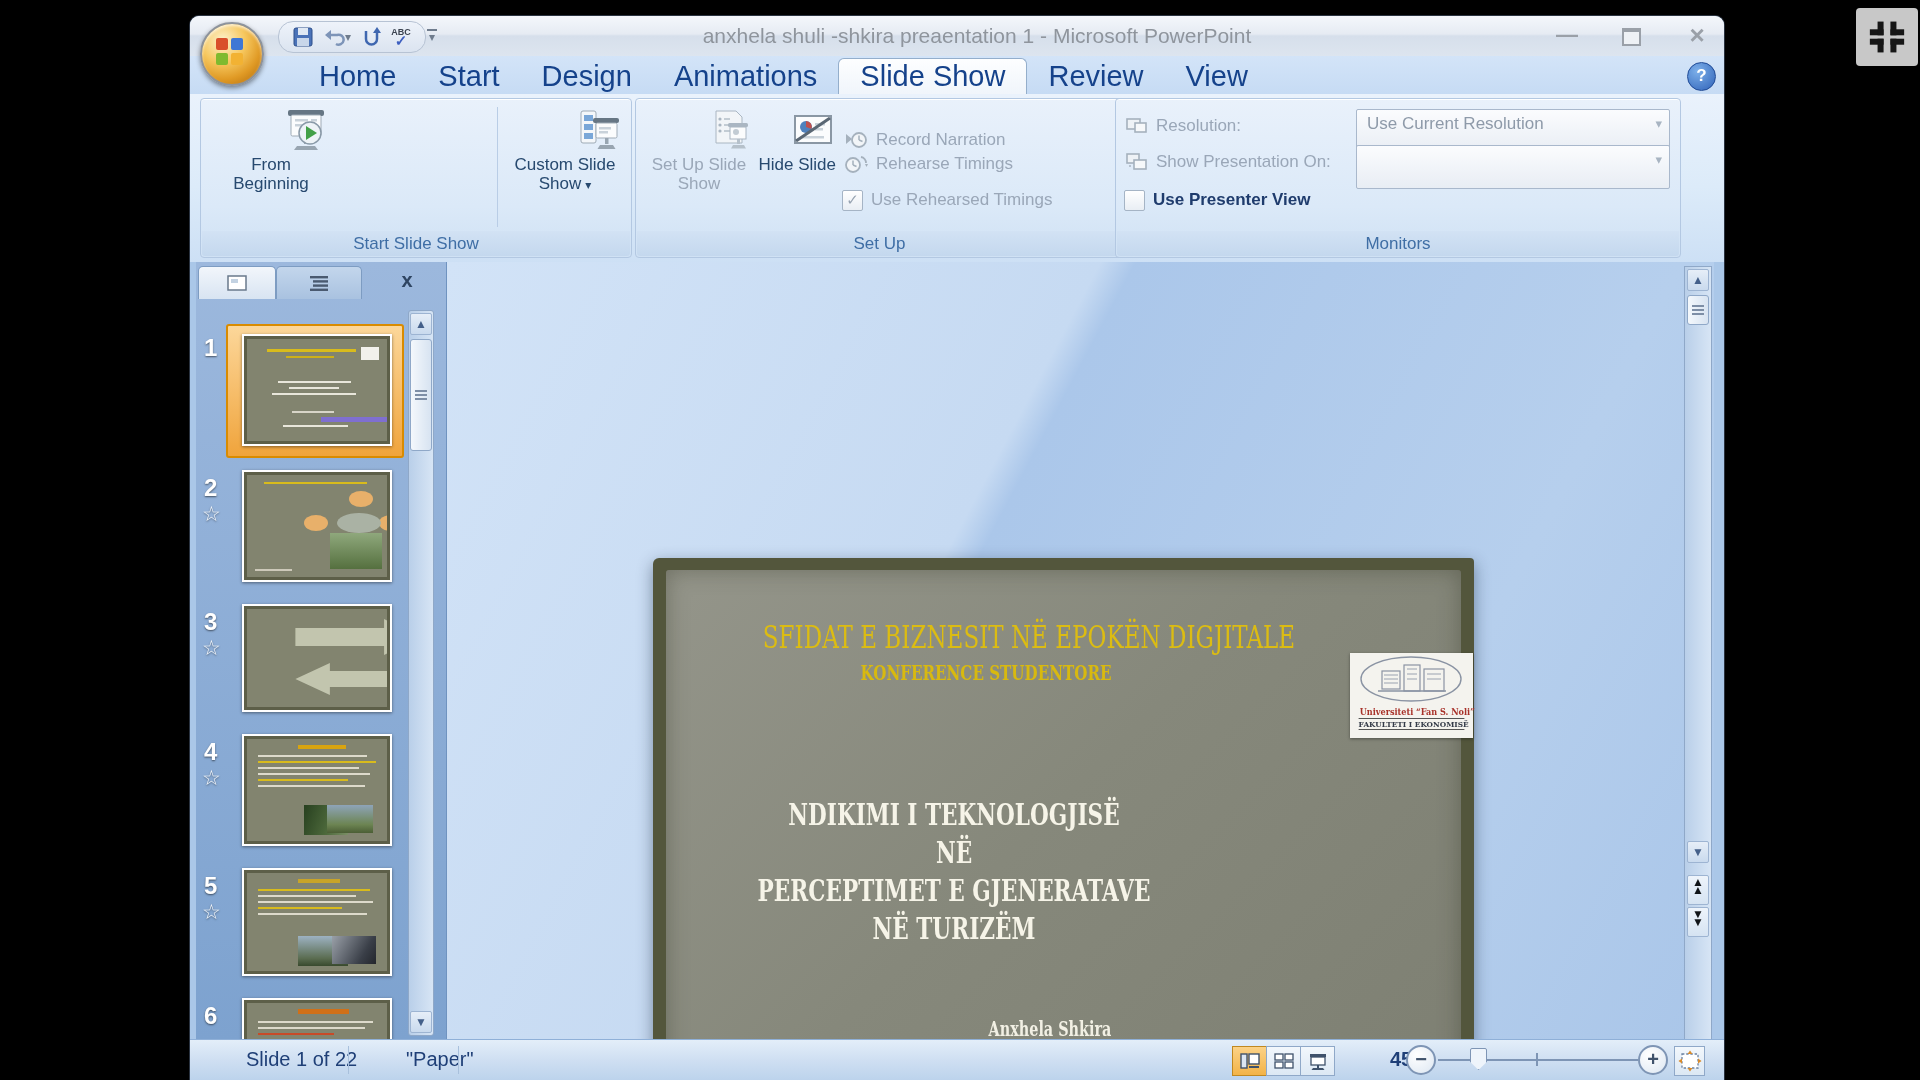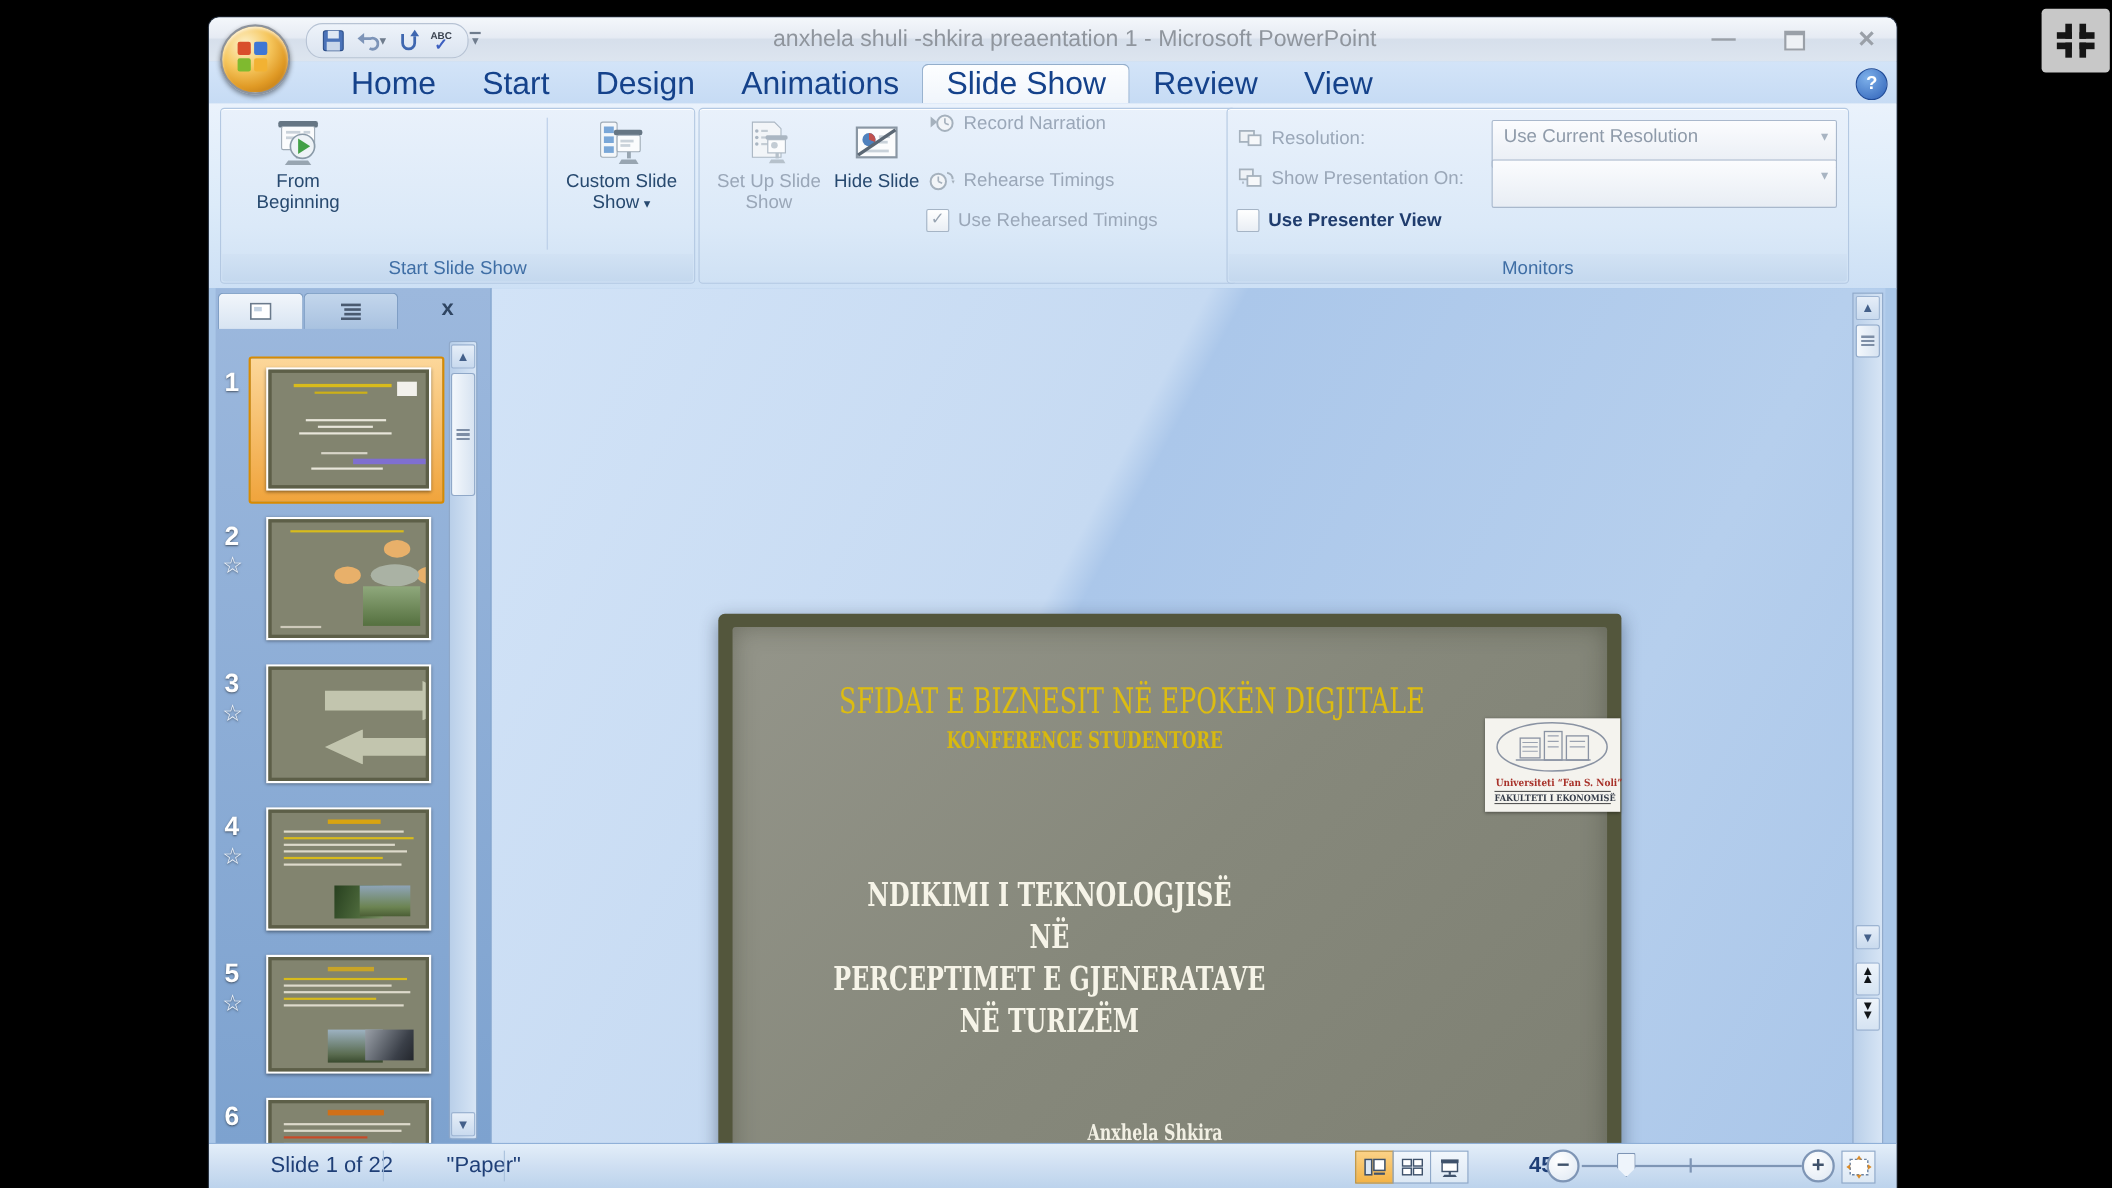--- a/index.html
+++ b/index.html
@@ -49,21 +49,21 @@
     color:#fff;font-weight:bold;font-size:17px;text-align:center;line-height:26px;z-index:10;}
 
   
   .ribbon{position:absolute;left:0;top:78px;right:0;height:168px;
     background:linear-gradient(#eaf2fc,#dcebf9 55%,#cde0f5);border-bottom:1px solid #a9c3e2;}
   .rgroup{position:absolute;top:4px;height:158px;border:1px solid #b3c8e2;border-radius:4px;
     background:linear-gradient(#e9f1fb,#dbe9f8 68%,#cfe1f4);box-shadow:inset 0 1px 0 #fff;}
   .rgroup-label{position:absolute;left:1px;right:1px;bottom:1px;height:25px;text-align:center;
     color:#3f6ea5;font-size:17px;line-height:25px;background:linear-gradient(#d2e2f4,#c4d8ee);
     border-radius:0 0 3px 3px;}
-  .bigbtn{position:absolute;top:6px;display:flex;flex-direction:column;align-items:center;
+  .bigbtn{position:absolute;top:6px;display:flex;flex-direction:column;align-items:flex-end;
     text-align:center;font-size:17px;line-height:19px;color:#27496f;}
   .bigbtn .ic{height:50px;display:flex;align-items:center;}
   .bigbtn.disabled{color:#9aa7b8;}
   .vsep{position:absolute;top:8px;bottom:30px;width:1px;background:#b9cde6;}
   .srow{position:absolute;height:26px;display:flex;align-items:center;gap:8px;font-size:17px;
     color:#9aa7b8;white-space:nowrap;}
   .srow.enabled{color:#1f3c6d;}
   .cbx{width:19px;height:19px;border:1px solid #a5b4c5;border-radius:2px;
     background:linear-gradient(#fff,#e9eef4);text-align:center;line-height:17px;font-size:15px;color:#98a4b2;}
   .ddown{position:absolute;height:30px;border:1px solid #a9b8cc;border-radius:2px;
@@ -310,21 +310,21 @@
               <circle cx="16" cy="20" r="6" fill="#4f81bd"></circle>
               <path d="M16 20 L16 14 A6 6 0 0 1 21.5 22 Z" fill="#c0504d"></path>
               <rect x="25" y="16" width="10" height="2.5" fill="#c9d2da"></rect>
               <rect x="25" y="21" width="8" height="2.5" fill="#c9d2da"></rect>
               <rect x="12" y="29" width="22" height="2.5" fill="#c9d2da"></rect>
               <line x1="6" y1="34" x2="40" y2="11" stroke="#5a6774" stroke-width="3"></line>
             </svg>
           </div>
           <div>Hide Slide</div>
         </div>
-        <div class="srow" style="left:208px;top:0;">
+        <div class="srow" style="left:208px;top:28px;">
           <svg width="24" height="22" viewBox="0 0 24 22">
             <polygon points="2,5 2,15 8,10" fill="#a5b1bd"></polygon>
             <circle cx="15" cy="11" r="7" fill="#f2f5f8" stroke="#a5b1bd" stroke-width="1.8"></circle>
             <line x1="15" y1="11" x2="15" y2="6.5" stroke="#a5b1bd" stroke-width="1.5"></line>
             <line x1="15" y1="11" x2="18.5" y2="12.5" stroke="#a5b1bd" stroke-width="1.5"></line>
           </svg>
           <span>Record Narration</span>
         </div>
         <div class="srow" style="left:208px;top:52px;">
           <svg width="24" height="22" viewBox="0 0 24 22">
@@ -333,20 +333,21 @@
             <line x1="9" y1="12" x2="12.5" y2="13.5" stroke="#a5b1bd" stroke-width="1.5"></line>
             <path d="M17 4 a6 6 0 0 1 5 6" fill="none" stroke="#a5b1bd" stroke-width="1.8"></path>
             <polygon points="21,11 24,11 22.5,14" fill="#a5b1bd"></polygon>
           </svg>
           <span>Rehearse Timings</span>
         </div>
         <div class="srow" style="left:206px;top:88px;">
           <span class="cbx">✓</span>
           <span>Use Rehearsed Timings</span>
         </div>
+        <div class="rgroup-label">Set Up</div>
       </div>
 
       <div class="rgroup" style="left:925px;width:564px;">
         <div class="srow" style="left:10px;top:14px;">
           <svg width="22" height="20" viewBox="0 0 22 20">
             <rect x="1" y="3" width="13" height="10" fill="#eef2f6" stroke="#a5b1bd" stroke-width="1.6"></rect>
             <rect x="9" y="7" width="11" height="9" fill="#f6f8fa" stroke="#a5b1bd" stroke-width="1.6"></rect>
           </svg>
           <span>Resolution:</span>
         </div>

